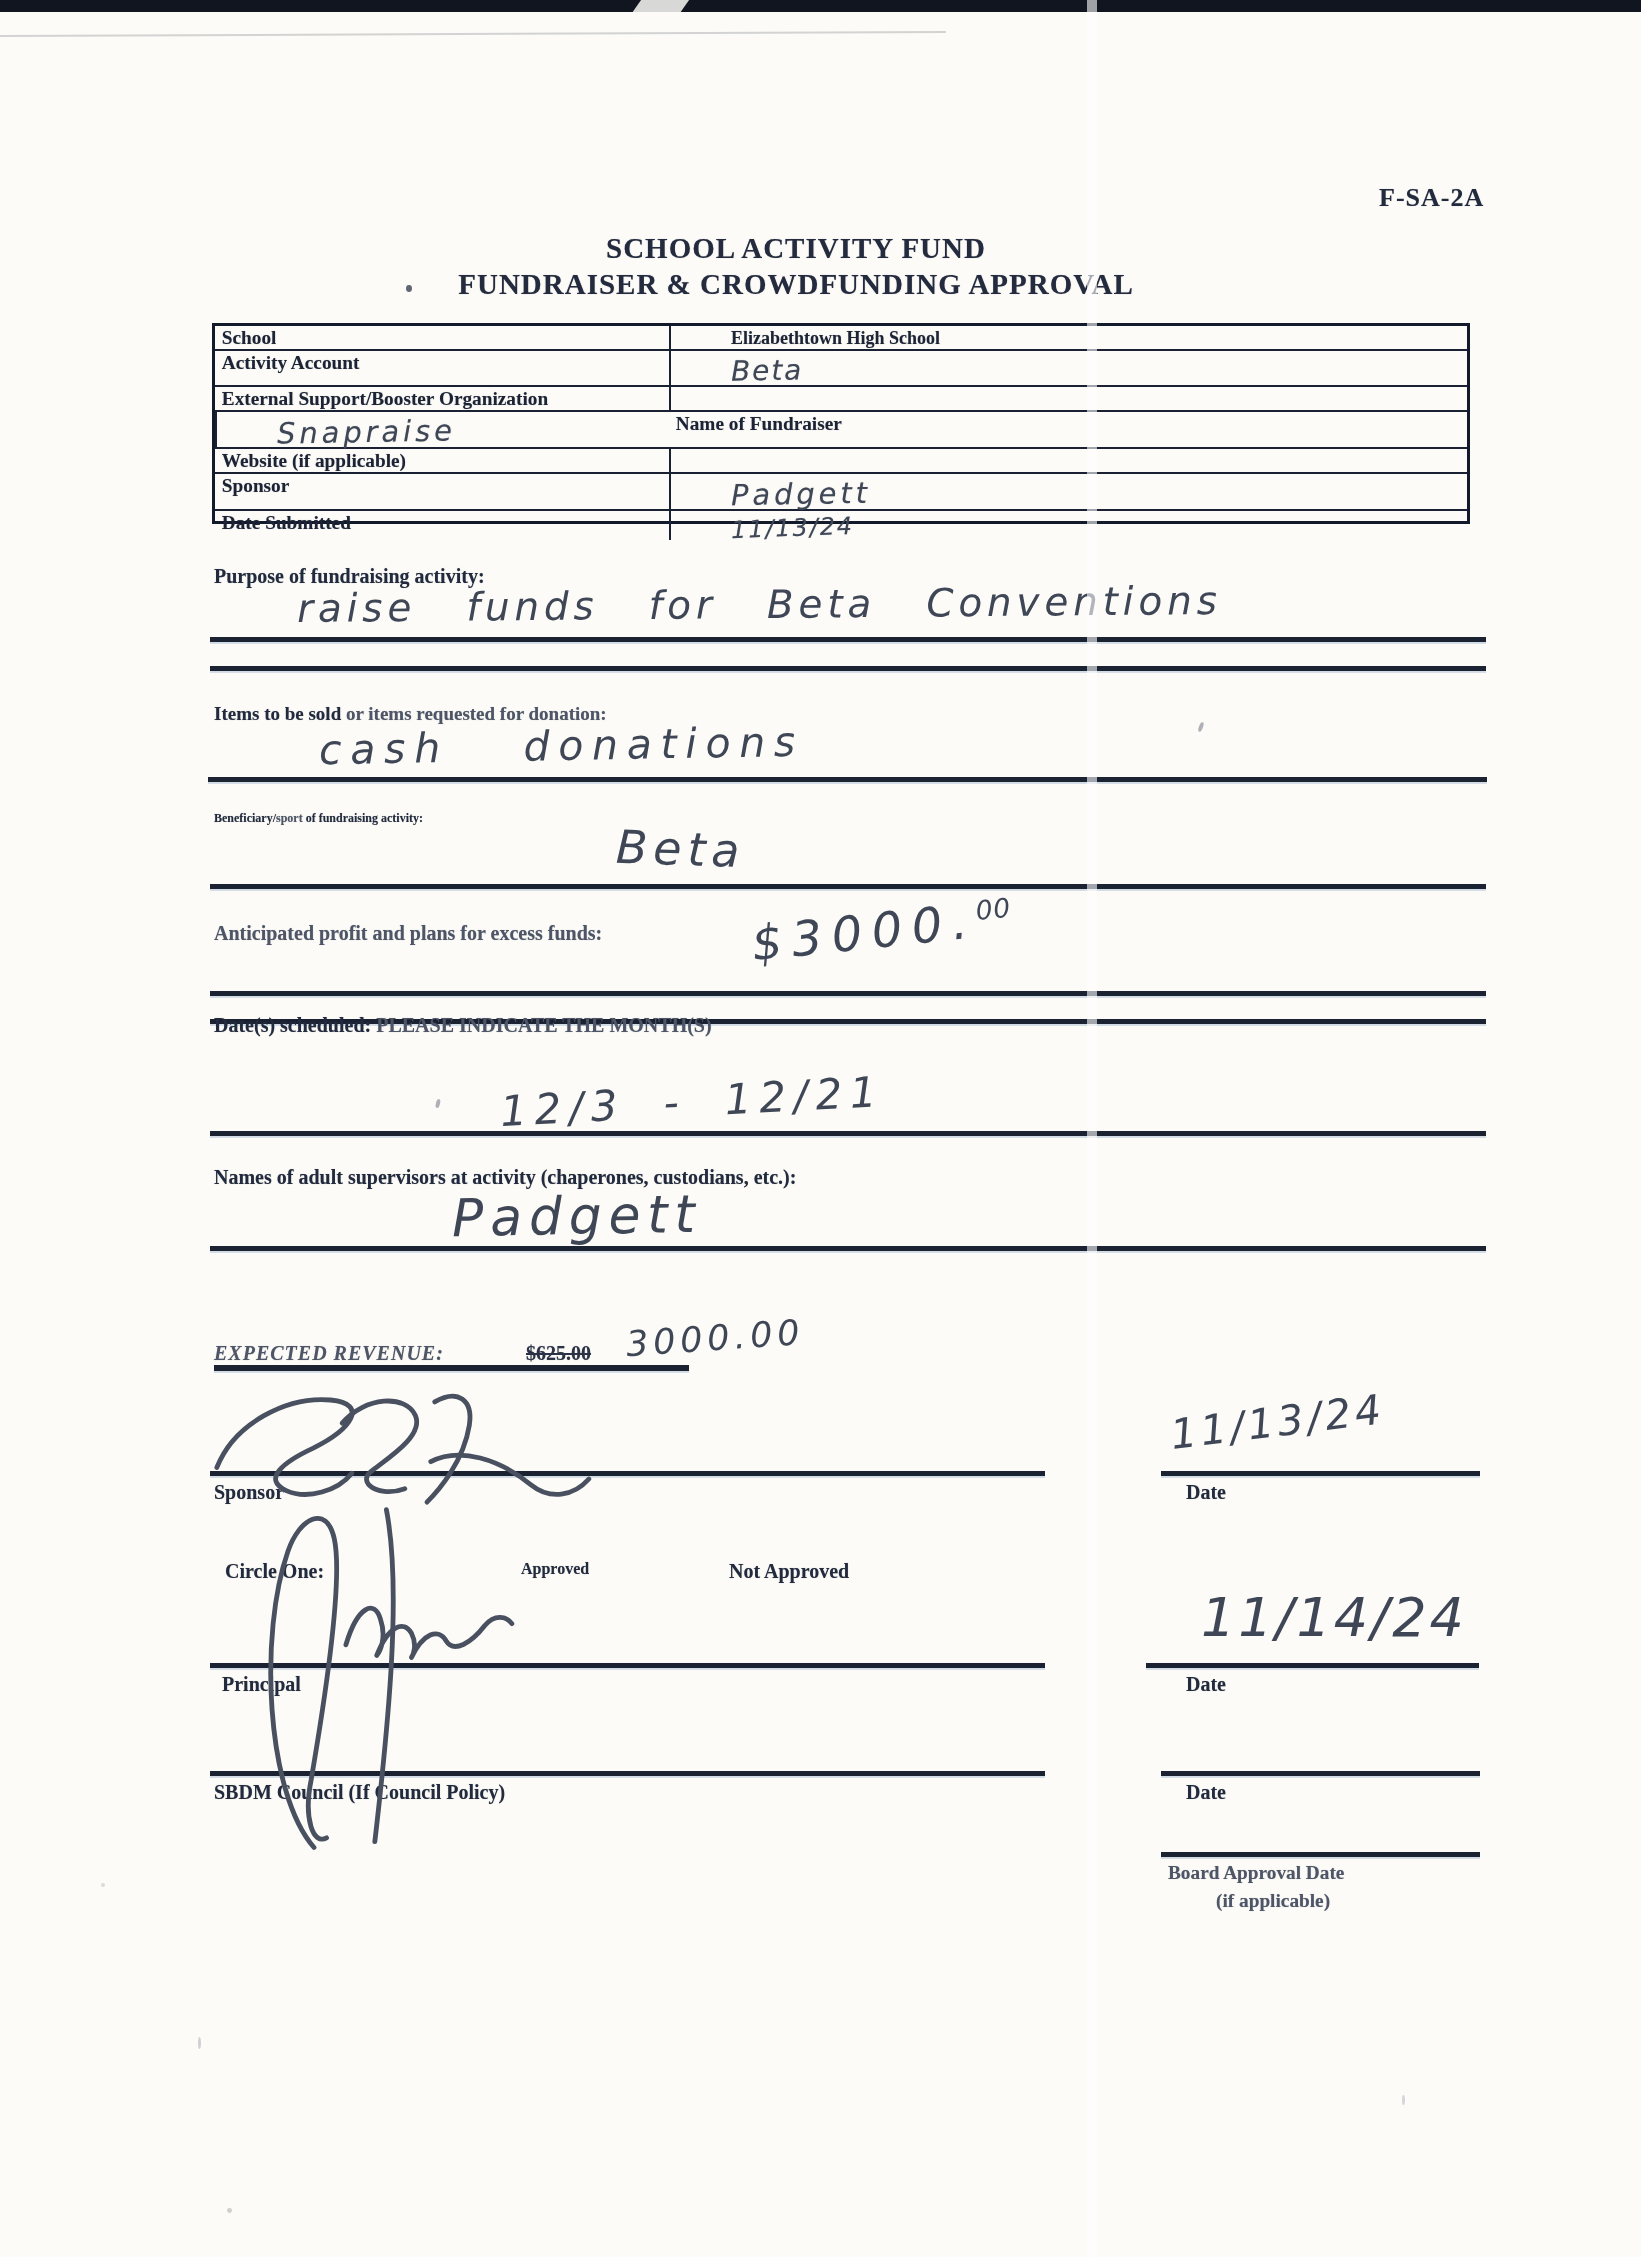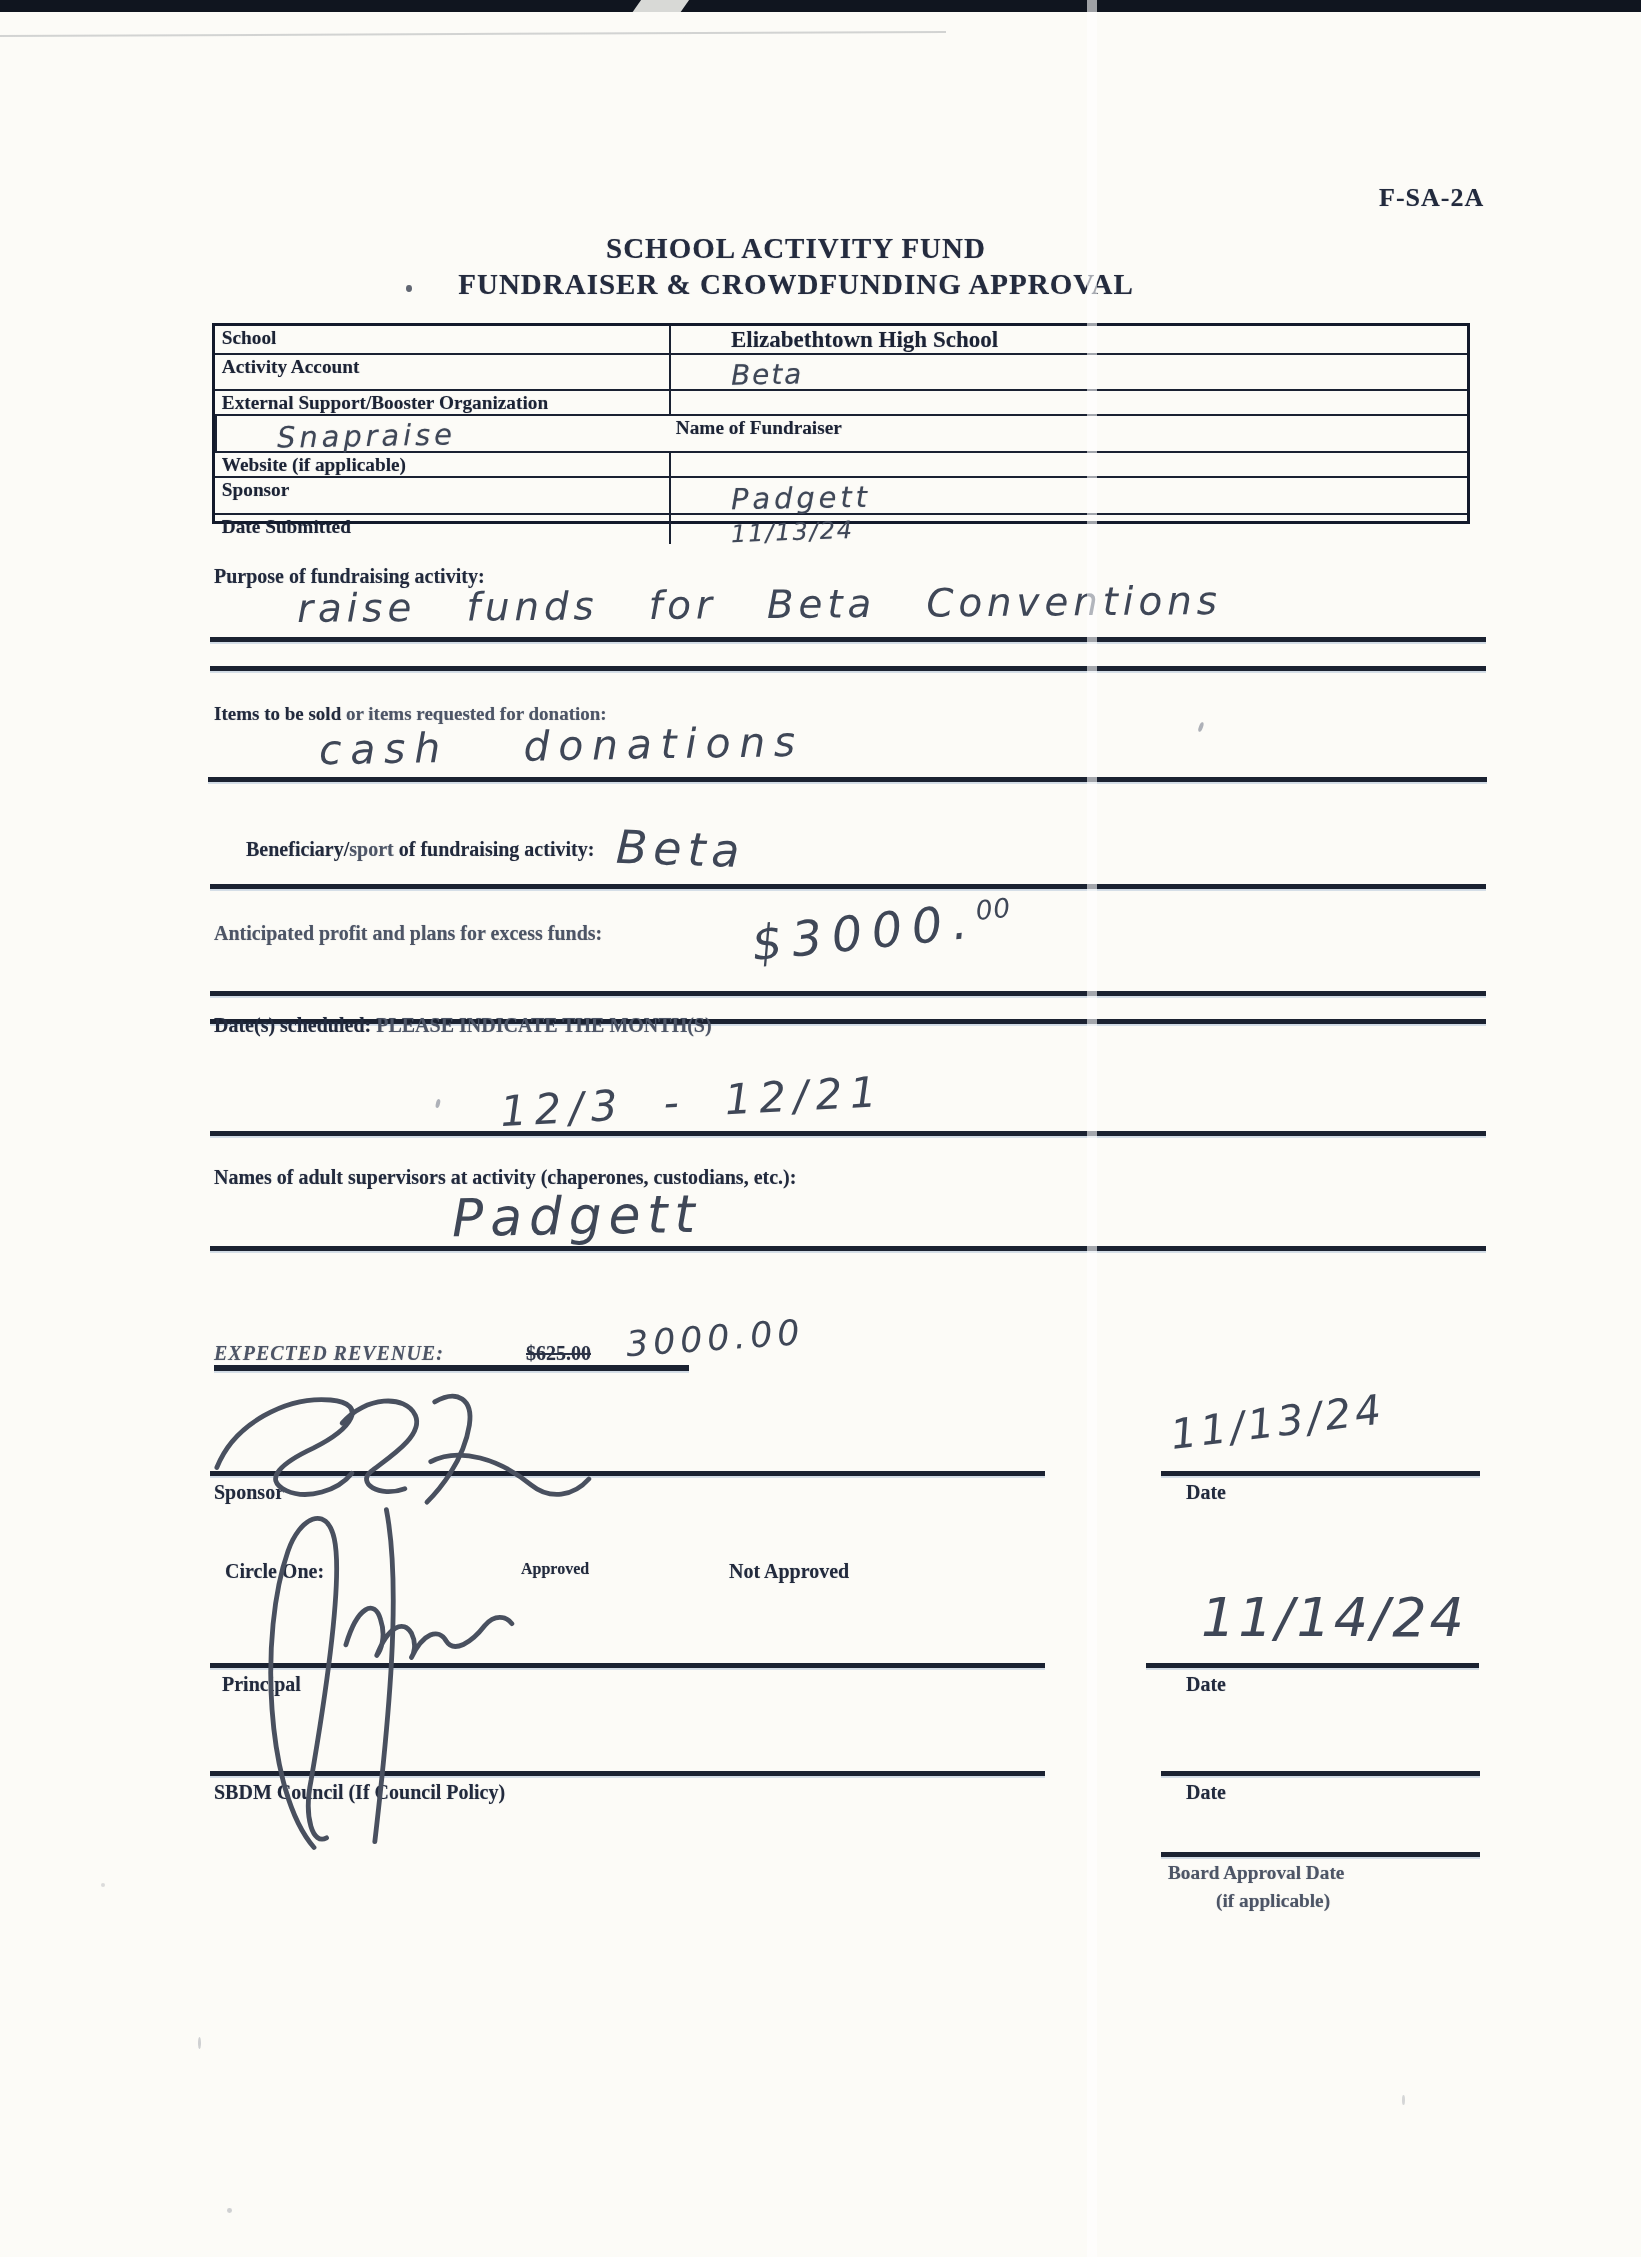--- a/index.html
+++ b/index.html
@@ -56,21 +56,21 @@
   <div class="scan-topbar"></div>
   <div class="scan-topline"></div>
 
   <div class="printed form-code" style="left:1379px;top:183px;">F-SA-2A</div>
   <div class="title" style="top:232px;">SCHOOL ACTIVITY FUND</div>
   <div class="title" style="top:268px;">FUNDRAISER  &amp; CROWDFUNDING APPROVAL</div>
   <div class="title-dot" style="left:406px;top:285px;"></div>
 
   <div class="info-table">
     <div class="tcell">School</div>
-    <div class="tcell val"><span style="font-size:23px;">Elizabethtown High School</span></div>
+    <div class="tcell val"><span style="font-size:18px;">Elizabethtown High School</span></div>
 
     <div class="tcell">Activity Account</div>
     <div class="tcell val"><span class="hw-table" style="font-size:28px;">Beta</span></div>
 
     <div class="tcell">External Support/Booster Organization</div>
     <div class="tcell val"><span class="hw-table"></span></div>
 
     <div class="tcell val"><span class="hw-table" style="font-size:29px;letter-spacing:3.9px;">Snapraise</span></div>
     <div class="tcell">Name of Fundraiser</div>
 
@@ -87,21 +87,21 @@
   <div class="printed" style="left:214px;top:565px;font-size:20px;">Purpose of fundraising activity:</div>
   <div class="hw" style="left:297px;top:585px;font-size:39px;letter-spacing:4.8px;word-spacing:33px;transform:rotate(-.5deg);">raise funds for Beta Conventions</div>
   <div class="rule" style="left:210px;top:637px;width:1276px;"></div>
   <div class="rule" style="left:210px;top:666px;width:1276px;"></div>
 
   <div class="printed" style="left:214px;top:703px;font-size:19px;"><span>Items to be sold</span><span class="light" style="font-weight:600;"> or items requested for donation:</span></div>
   <div class="speck" style="left:1199px;top:722px;width:3.9px;height:9.7px;transform:rotate(20deg);"></div>
   <div class="hw" style="left:319px;top:726px;font-size:41px;letter-spacing:8.7px;word-spacing:53px;transform:rotate(-1deg);">cash donations</div>
   <div class="rule" style="left:208px;top:777px;width:1279px;"></div>
 
-  <div class="printed" style="left:214px;top:838px;font-size:20px;margin-left:32px;"><span>Beneficiary/</span><span class="light" style="font-weight:600;">sport</span><span>  of fundraising activity:</span></div>
+  <div class="printed" style="left:214px;top:811px;font-size:12px;"><span>Beneficiary/</span><span class="light" style="font-weight:600;">sport</span><span>  of fundraising activity:</span></div>
   <div class="hw" style="left:616px;top:826px;font-size:46px;letter-spacing:5.8px;transform:rotate(2deg);">Beta</div>
   <div class="rule" style="left:210px;top:884px;width:1276px;"></div>
 
   <div class="printed light" style="left:214px;top:922px;font-size:20px;">Anticipated profit and plans for excess funds:</div>
   <div class="hw" style="left:751px;top:906px;font-size:48px;letter-spacing:9.7px;transform:rotate(-6deg);"><span>$3000.</span><sup class="hw-sup">00</sup></div>
   <div class="rule" style="left:210px;top:991px;width:1276px;"></div>
   <div class="rule" style="left:210px;top:1019px;width:1276px;"></div>
 
   <div class="printed" style="left:214px;top:1014px;font-size:20px;font-family:Liberation Serif, serif;"><span>Date(s) scheduled:</span><span class="light"> PLEASE INDICATE THE MONTH(S)</span></div>
   <div class="speck" style="left:436px;top:1099px;width:3.9px;height:8.7px;transform:rotate(15deg);"></div>

